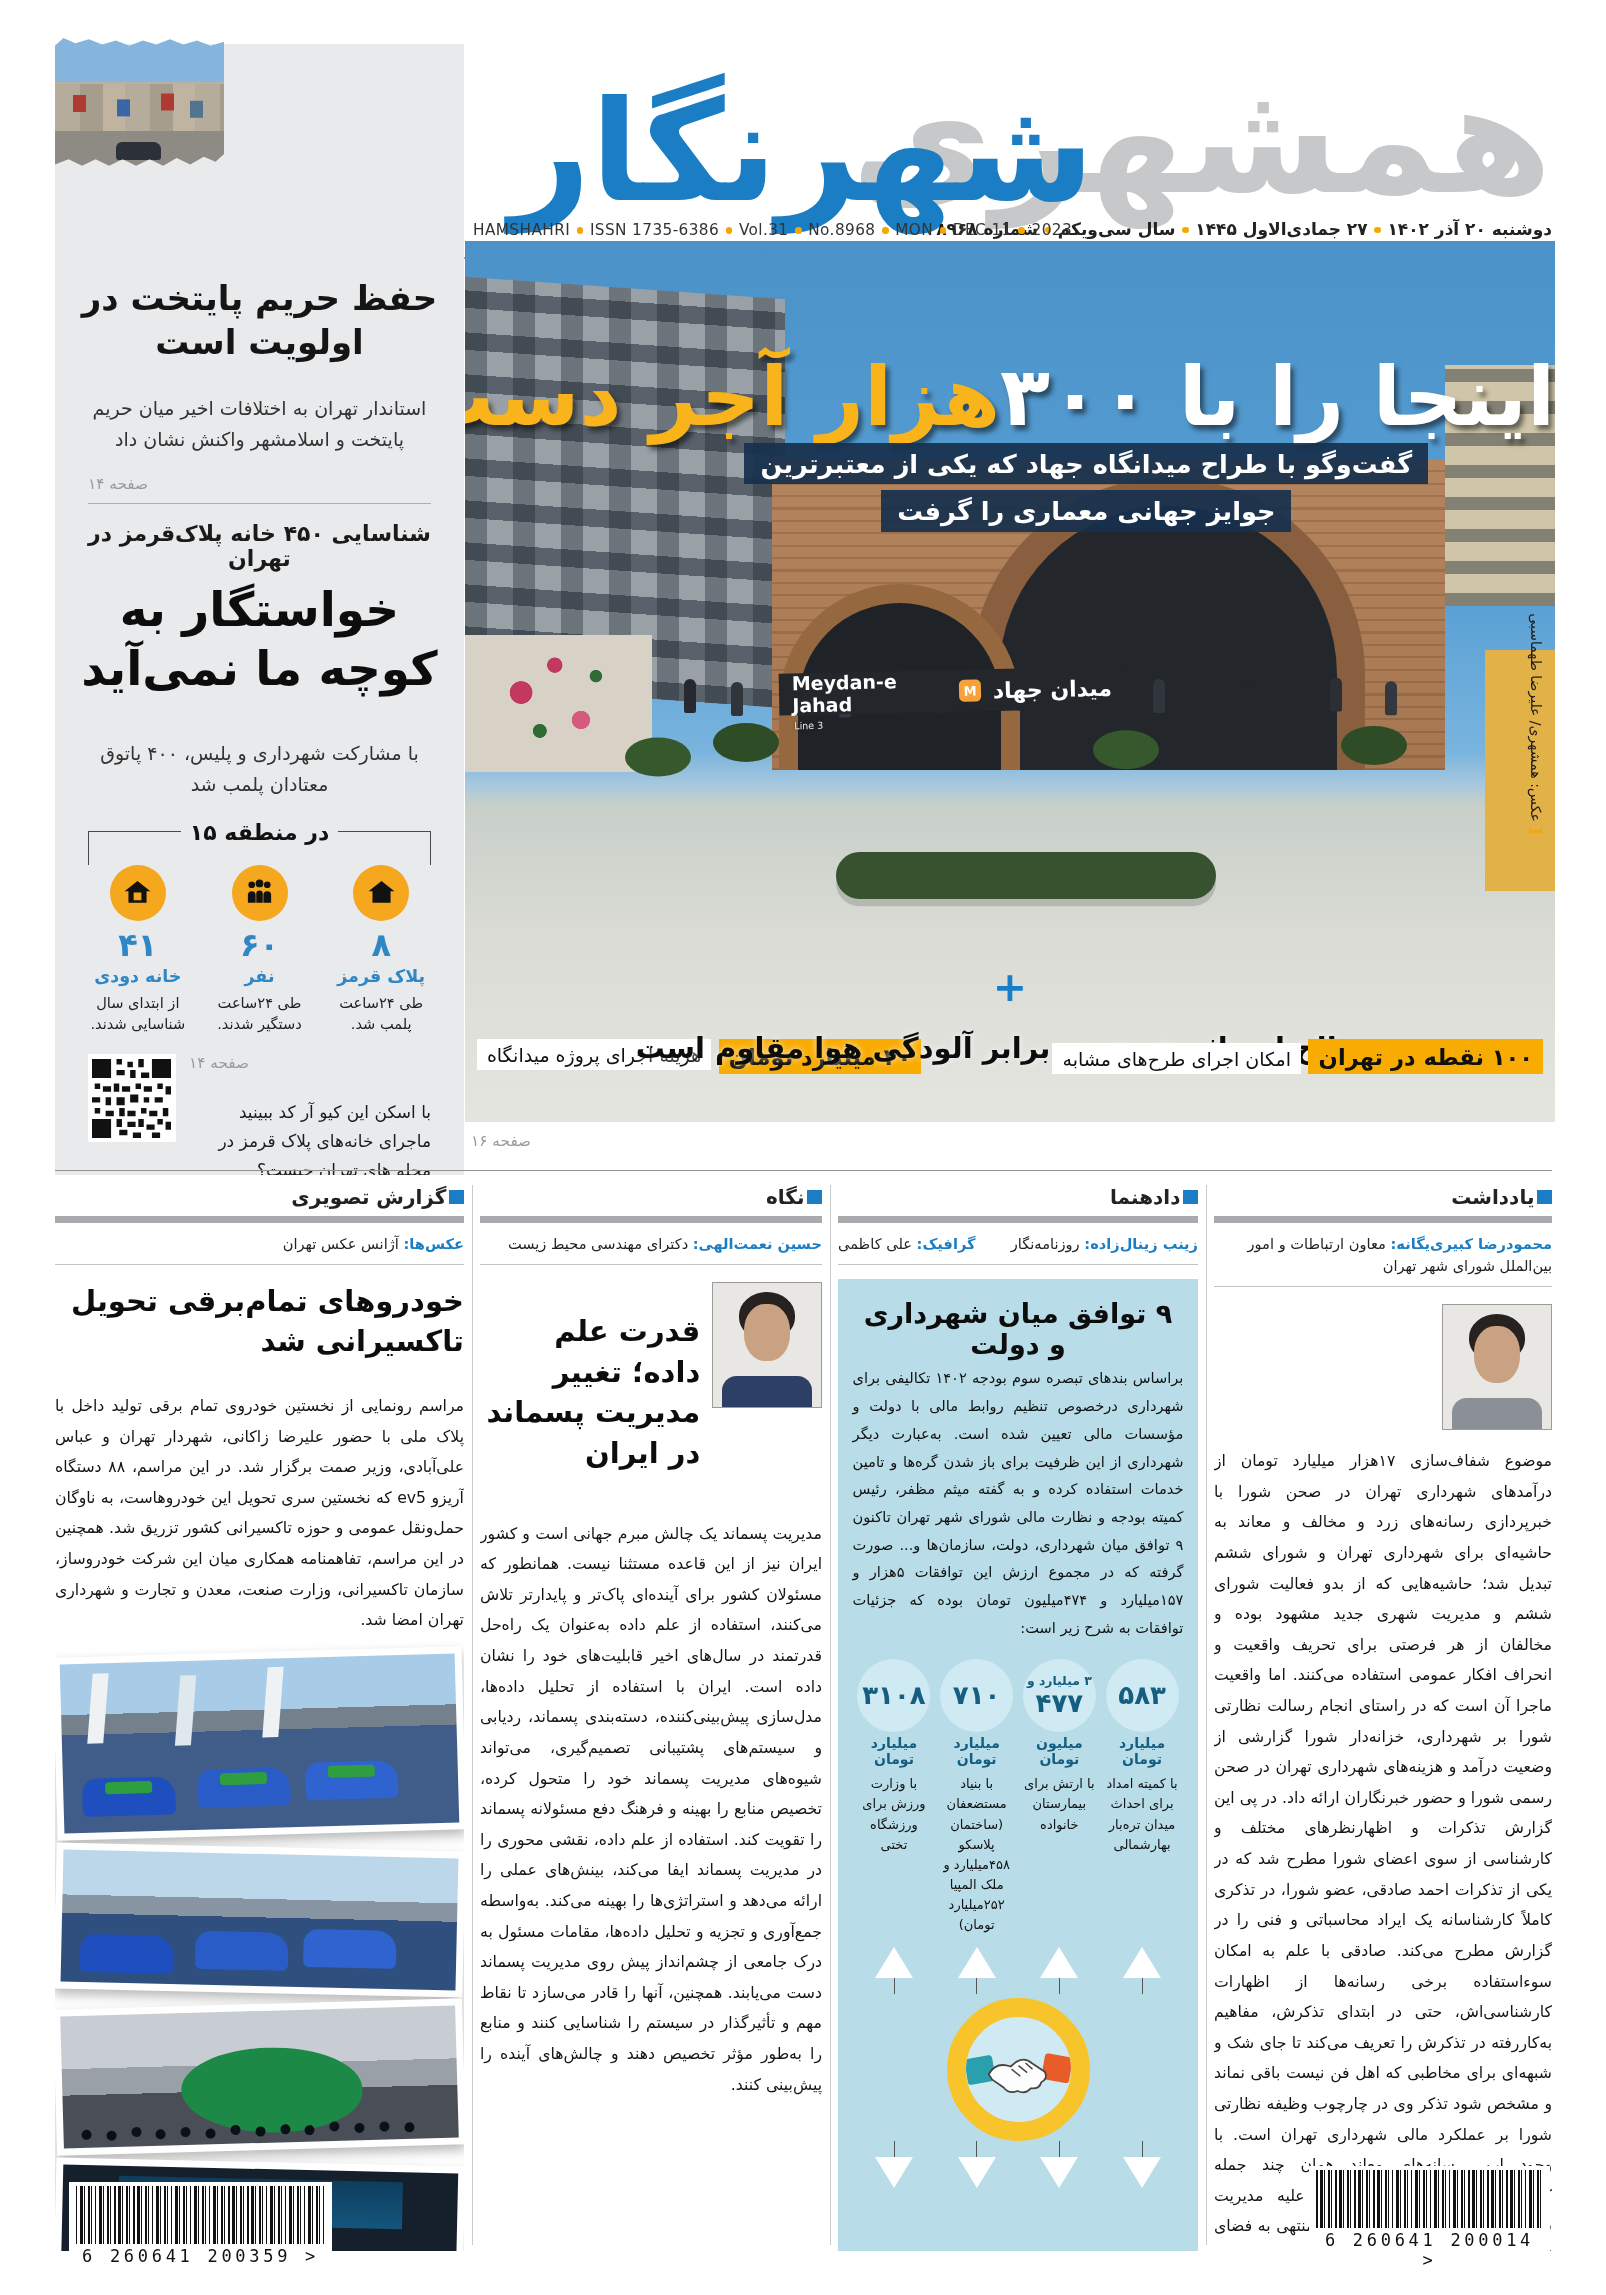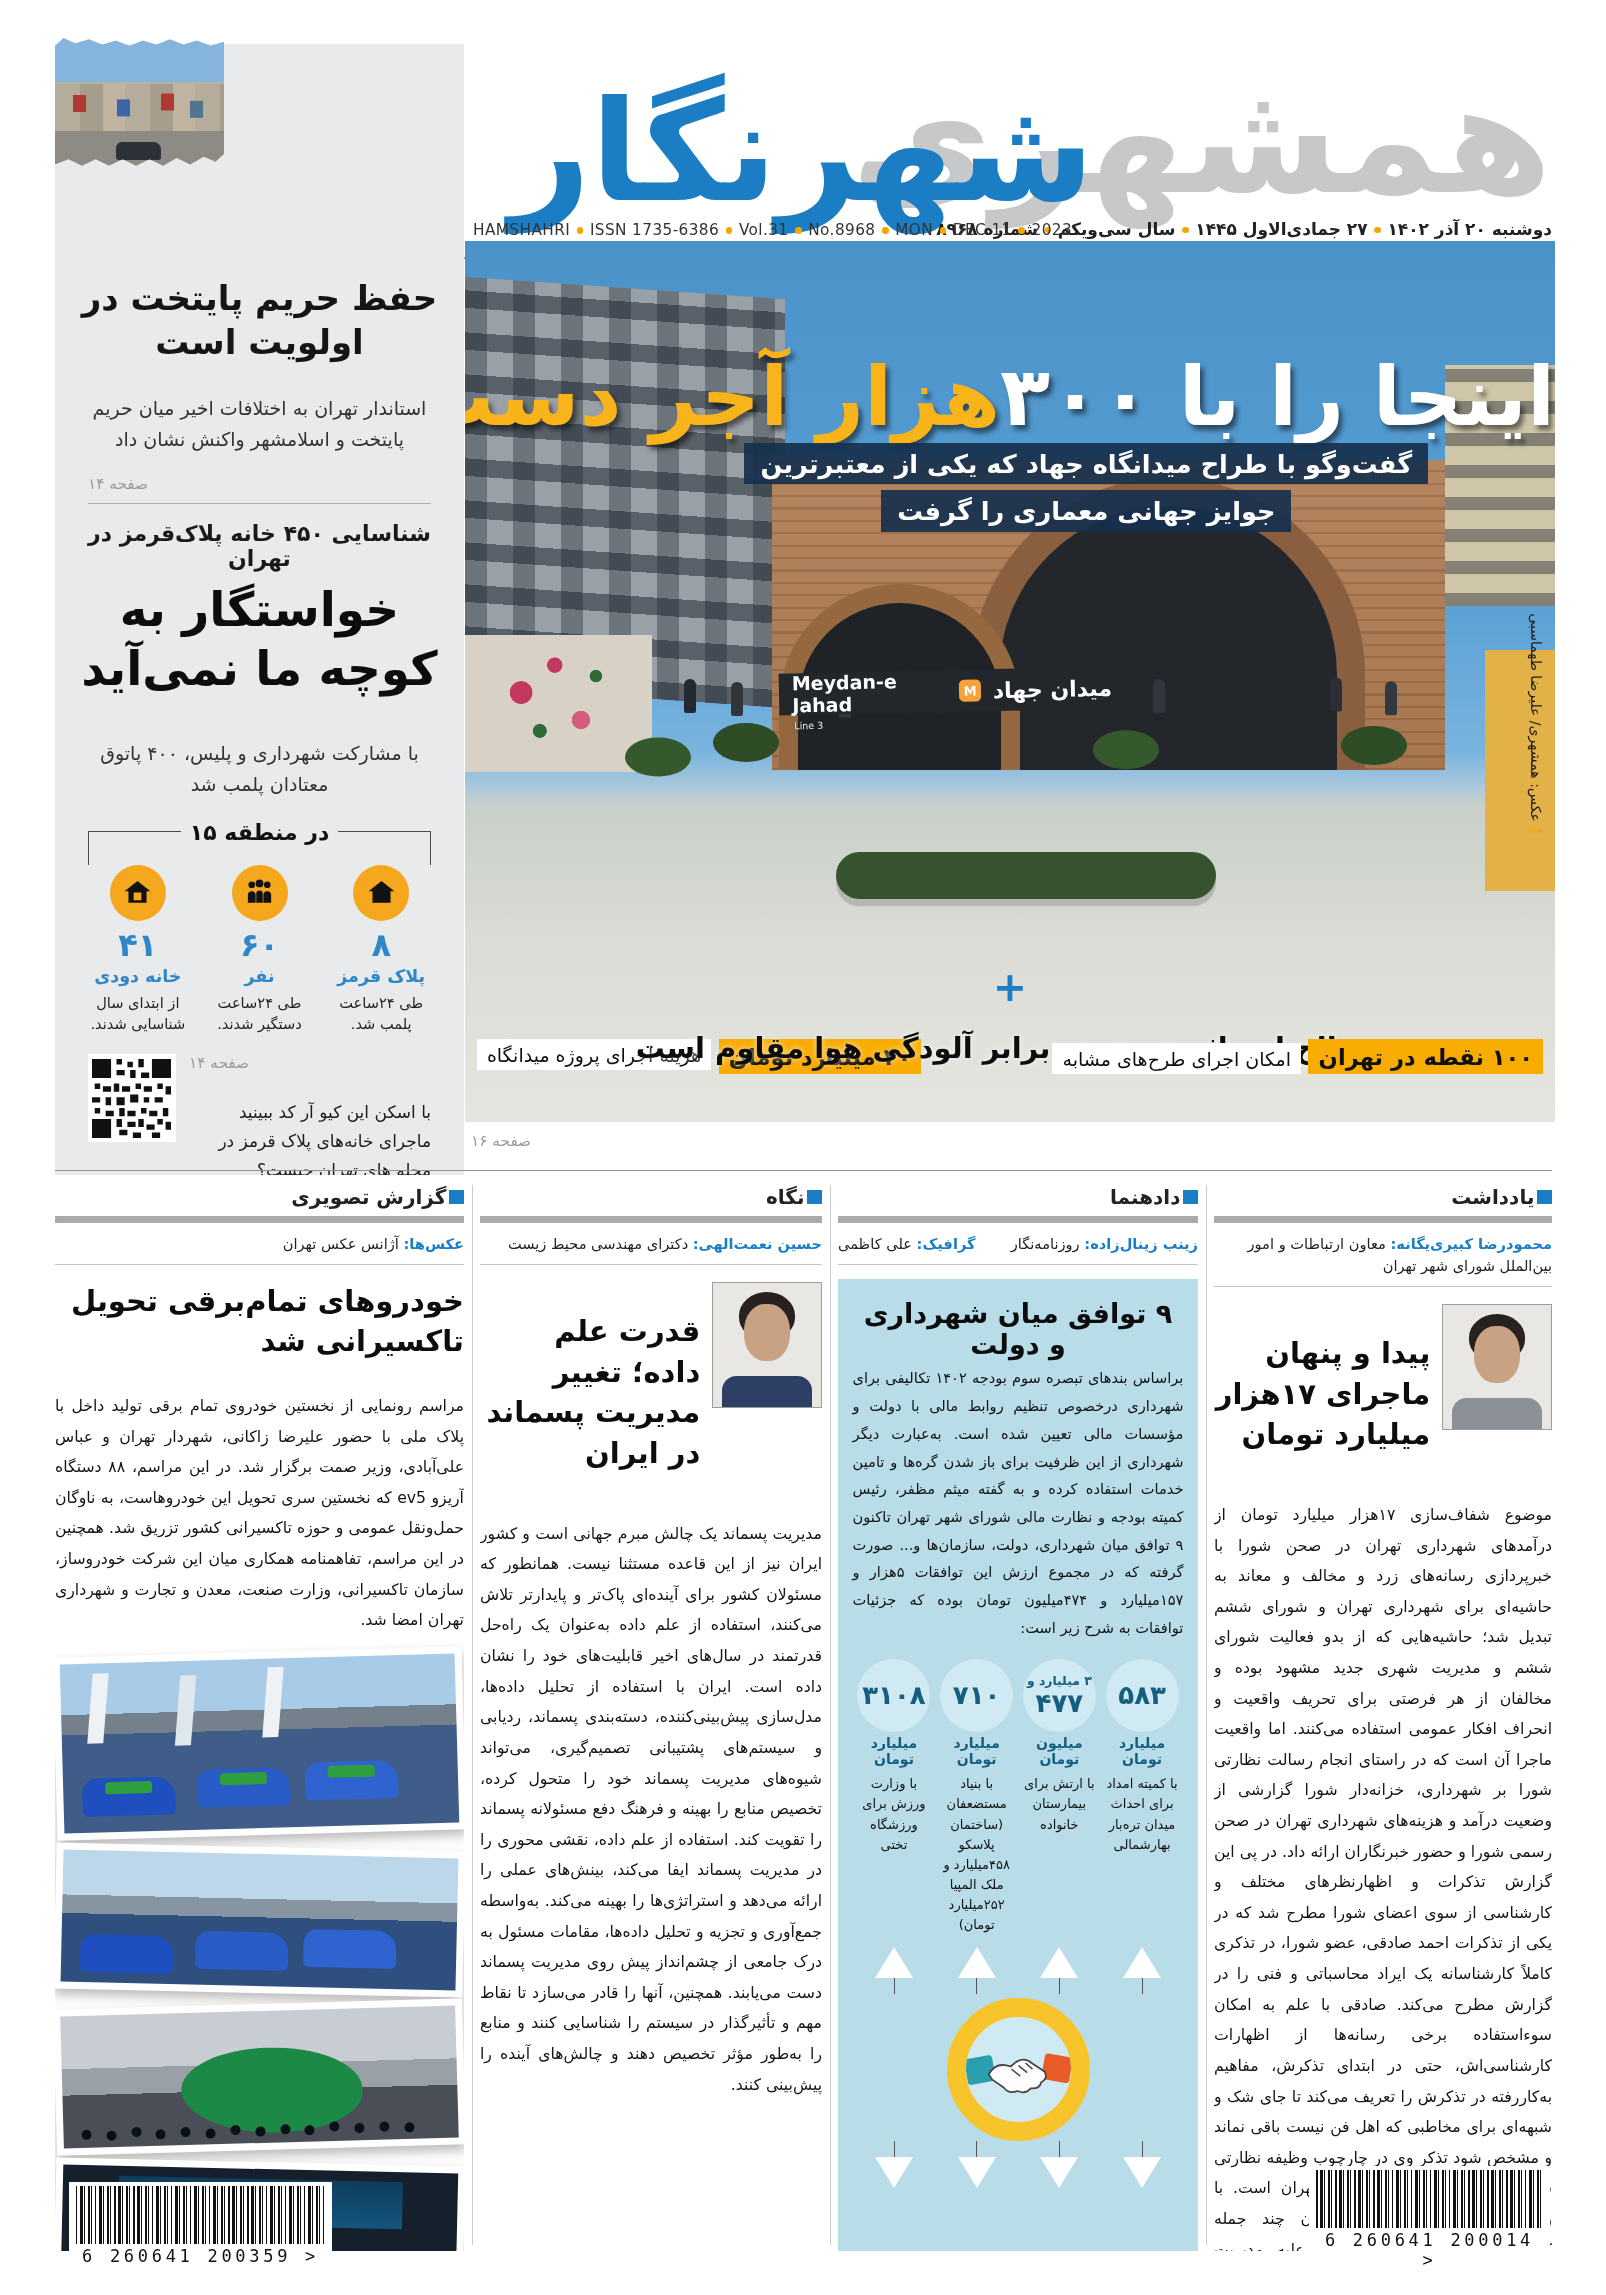--- a/index.html
+++ b/index.html
@@ -338,21 +338,20 @@
     <div class="byline">
       <span><span class="by-name">محمودرضا کبیری‌یگانه:</span> <span>معاون ارتباطات و امور بین‌الملل شورای شهر تهران</span></span>
     </div>
     <div class="thin"></div>
     <div class="head-row">
       <div class="portrait">
         <div class="p-hair"></div>
         <div class="p-skin"></div>
         <div class="p-shirt"></div>
       </div>
-      <h3 class="col-h2">پیدا و پنهان ماجرای ۱۷هزار میلیارد تومان</h3>
     </div>
     <p class="col-body">موضوع شفاف‌سازی ۱۷هزار میلیارد تومان از درآمدهای شهرداری تهران در صحن شورا با خبرپردازی رسانه‌های زرد و مخالف و معاند به حاشیه‌ای برای شهرداری تهران و شورای ششم تبدیل شد؛ حاشیه‌هایی که از بدو فعالیت شورای ششم و مدیریت شهری جدید مشهود بوده و مخالفان از هر فرصتی برای تحریف واقعیت و انحراف افکار عمومی استفاده می‌کنند. اما واقعیت ماجرا آن است که در راستای انجام رسالت نظارتی شورا بر شهرداری، خزانه‌دار شورا گزارشی از وضعیت درآمد و هزینه‌های شهرداری تهران در صحن رسمی شورا و حضور خبرنگاران ارائه داد. در پی این گزارش تذکرات و اظهارنظرهای مختلف و کارشناسی از سوی اعضای شورا مطرح شد که در یکی از تذکرات احمد صادقی، عضو شورا، در تذکری کاملاً کارشناسانه یک ایراد محاسباتی و فنی را در گزارش مطرح می‌کند. صادقی با علم به امکان سوءاستفاده برخی رسانه‌ها از اظهارات کارشناسی‌اش، حتی در ابتدای تذکرش، مفاهیم به‌کاررفته در تذکرش را تعریف می‌کند تا جای شک و شبهه‌ای برای مخاطبی که اهل فن نیست باقی نماند و مشخص شود تذکر وی در چارچوب وظیفه نظارتی شورا بر عملکرد مالی شهرداری تهران است. با وجود این، رسانه‌های معاند همان چند جمله کارشناسی را دستمایه خبرسازی علیه مدیریت شهری کردند؛ رویه‌ای که در ماه‌های منتهی به فضای انتخاباتی باید بیشتر مهیای آن بود.</p>
   </section>
 
   <section class="col c-dd">
     <div class="sec-head">
       <span class="sec-sq"></span>
       <span>دادهنما</span>
     </div>
     <div class="sec-bar"></div>

